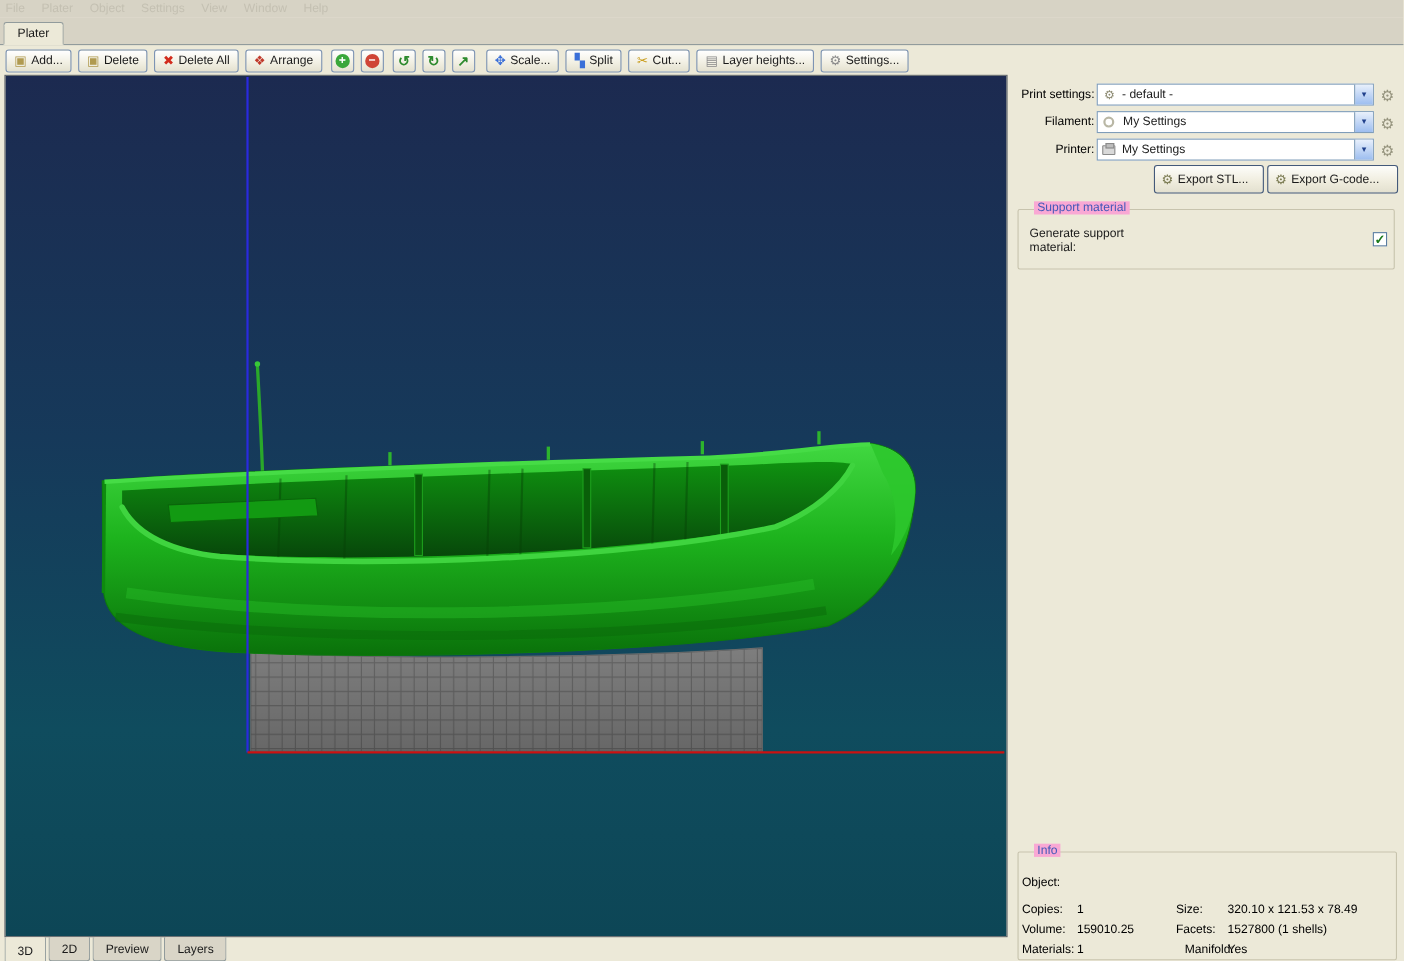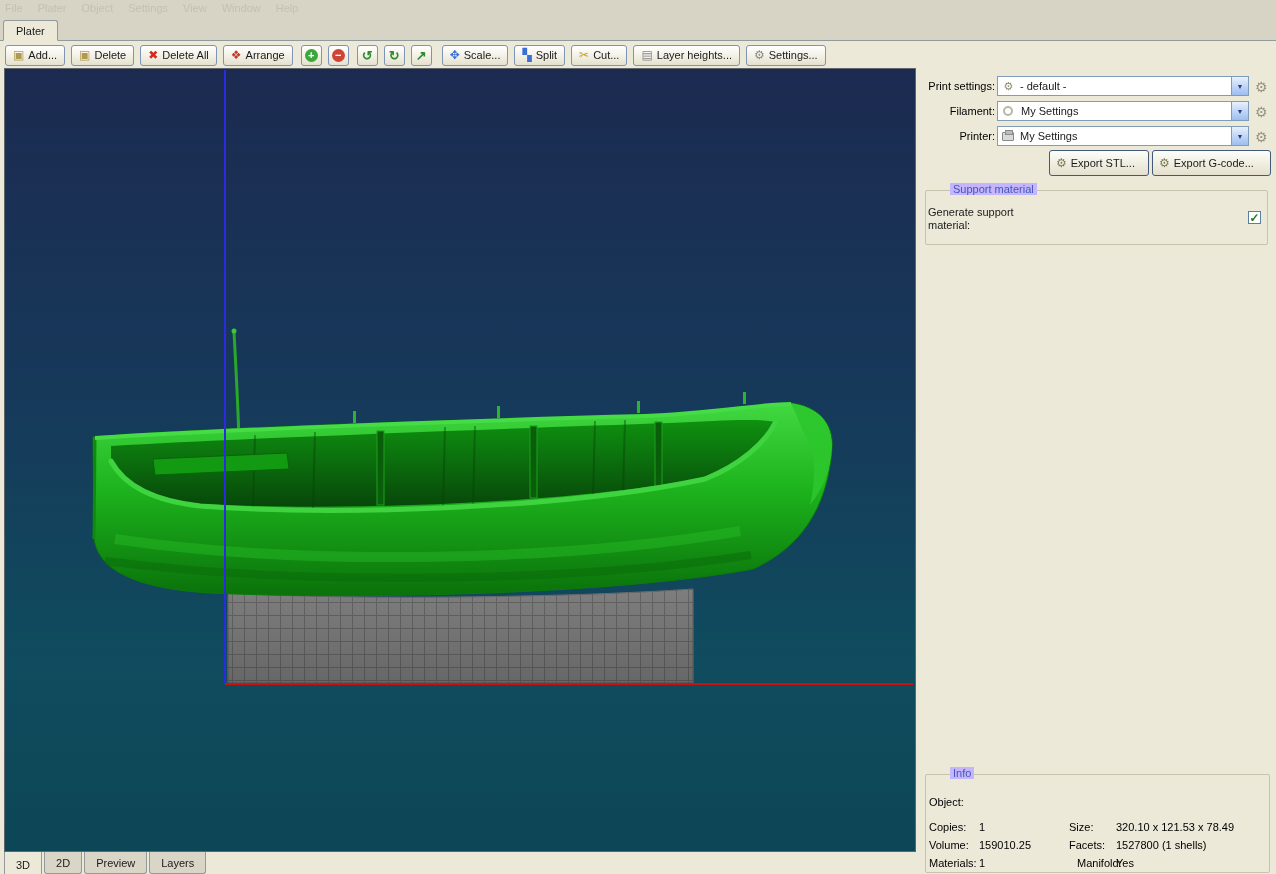--- a/index.html
+++ b/index.html
@@ -36,21 +36,21 @@
   .rlabel { position:absolute; width:90px; text-align:right; color:#000; }
   .combo { position:absolute; height:20px; border:1px solid #7f9db9; background:#fff; display:flex; align-items:center; }
   .combo .ctext { flex:1; padding-left:4px; overflow:hidden; white-space:nowrap; }
   .combo .cicon { width:15px; text-align:center; margin-left:3px; color:#8f8d75; font-size:11px; }
   .drop { width:17px; height:18px; background:linear-gradient(#e8f0fc,#c6d9f6 45%,#9dbef0); border-left:1px solid #7f9db9; display:flex; align-items:center; justify-content:center; color:#20408c; font-size:7px; }
   .sidegear { position:absolute; font-size:14px; color:#96947e; cursor:default; }
 
   .exbtn { position:absolute; top:150px; height:26px; border:1px solid #43597a; border-radius:3px; background:linear-gradient(#fdfdfa,#efecdd 60%,#e3e0cf); display:flex; align-items:center; gap:4px; padding:0 6px; white-space:nowrap; }
 
   .groupbox { position:absolute; border:1px solid #c7c3ad; border-radius:2px; }
-  .gbtitle { position:absolute; top:-8px; left:24px; background:#c4b5fd; padding:0 3px; color:#4358b8; }
+  .gbtitle { position:absolute; top:-8px; left:14px; background:#f9a8d4; padding:0 3px; color:#4358b8; }
 
   .checkbox { position:absolute; width:13px; height:13px; background:#fff; border:1px solid #5a7da0; display:flex; align-items:center; justify-content:center; }
   .checkmark { color:#1b7a1b; font-size:12px; font-weight:bold; line-height:1; }
 
   .infolbl { position:absolute; color:#000; }
   .infoval { position:absolute; color:#000; }
 
   .printer-ic { width:12px; height:9px; margin-left:4px; background:#d9d9d9; border:1px solid #8a8a8a; border-radius:1px; position:relative; }
   .printer-ic::after { content:""; position:absolute; left:2px; top:-3px; width:6px; height:3px; background:#bdbdbd; border:1px solid #8a8a8a; }
   .filament-ic { width:10px; height:10px; margin-left:5px; border-radius:50%; border:2px solid #b9b7a5; }
@@ -244,21 +244,21 @@
   <span class="ic" style="color:#7c7c54">⚙</span>
   <span>Export STL...</span>
 </div>
 <div class="exbtn" style="left:1152px;width:119px;">
   <span class="ic" style="color:#7c7c54">⚙</span>
   <span>Export G-code...</span>
 </div>
 
 <div class="groupbox" style="left:925px;top:190px;width:343px;height:55px;">
   <span class="gbtitle">Support material</span>
-  <div style="position:absolute;left:2px;top:15px;width:105px;line-height:13px;">Generate support material:</div>
+  <div style="position:absolute;left:10px;top:15px;width:105px;line-height:13px;">Generate support material:</div>
   <span class="checkbox" style="left:322px;top:20px;">
     <span class="checkmark">✓</span>
   </span>
 </div>
 
 <div class="groupbox" style="left:925px;top:774px;width:345px;height:99px;">
   <span class="gbtitle">Info</span>
   <span class="infolbl" style="left:3px;top:21px;">Object:</span>
 
   <span class="infolbl" style="left:3px;top:46px;">Copies:</span>

